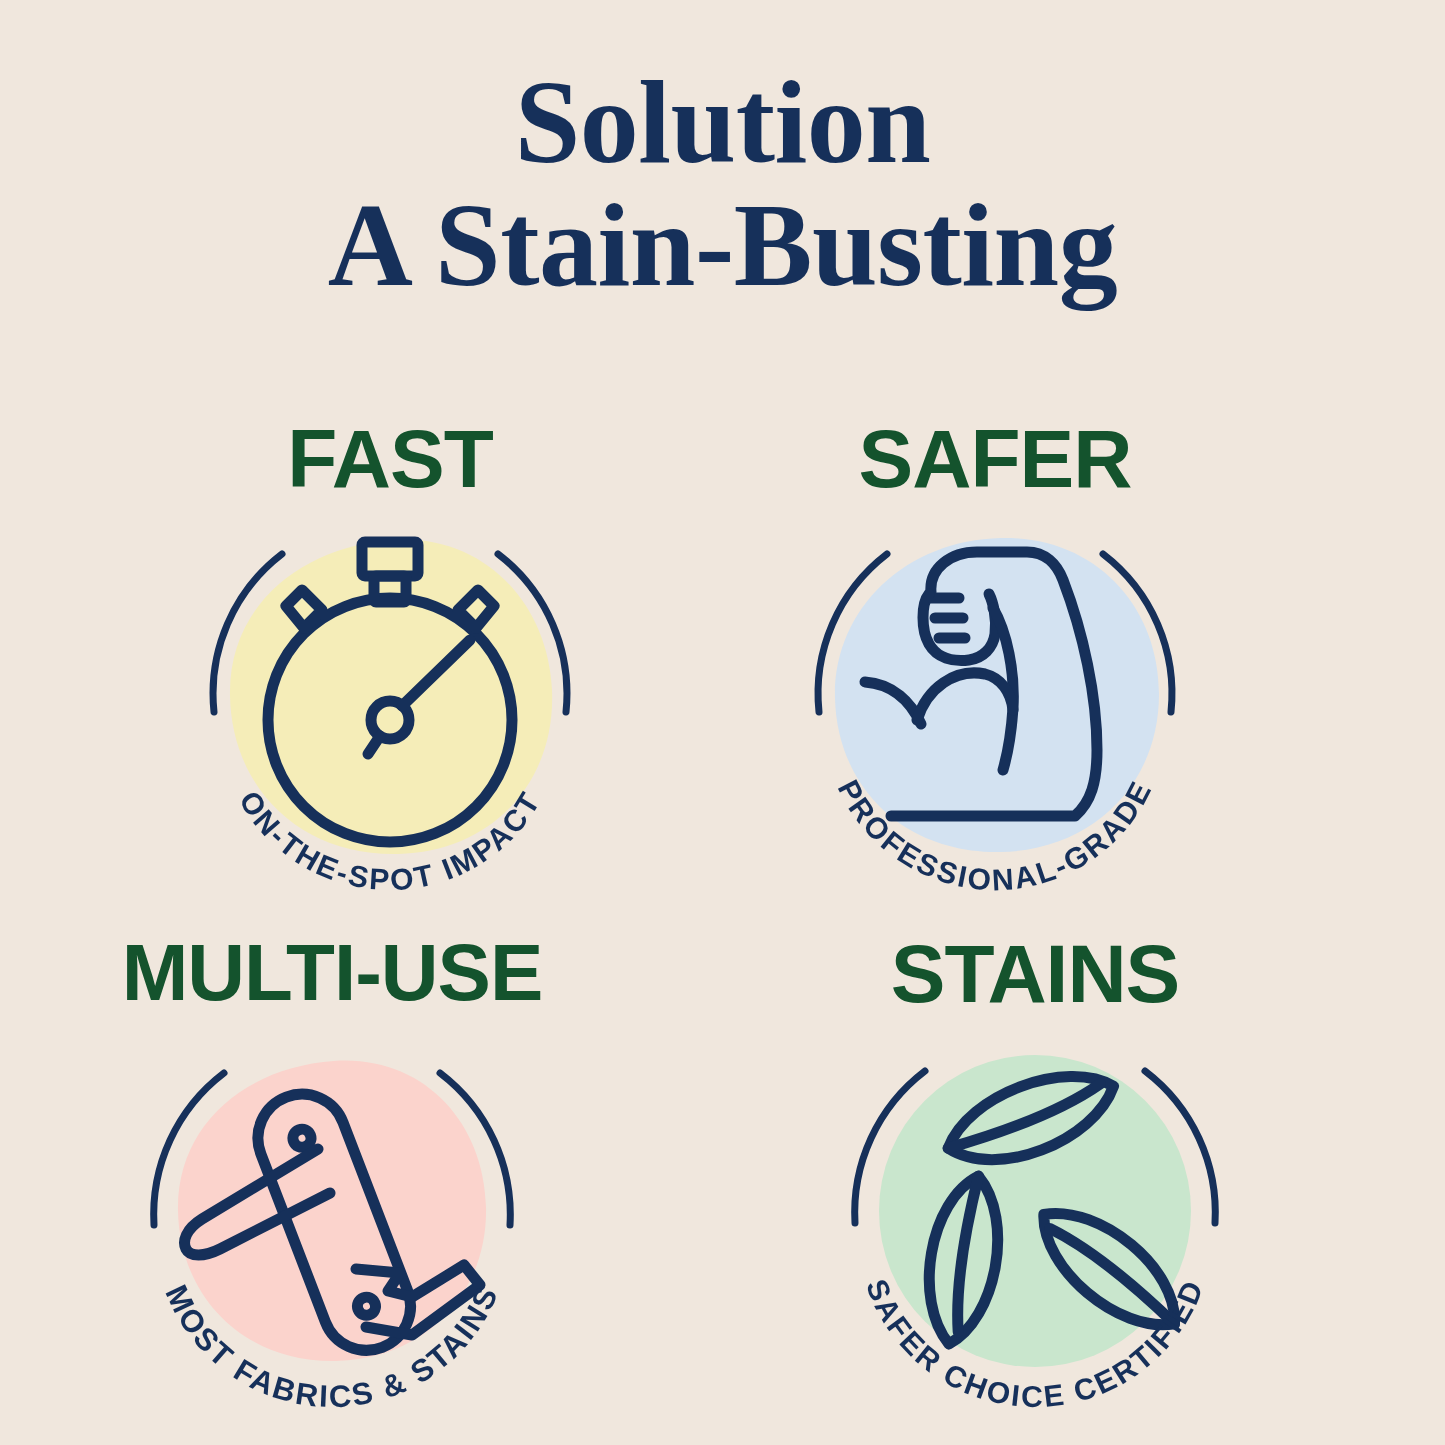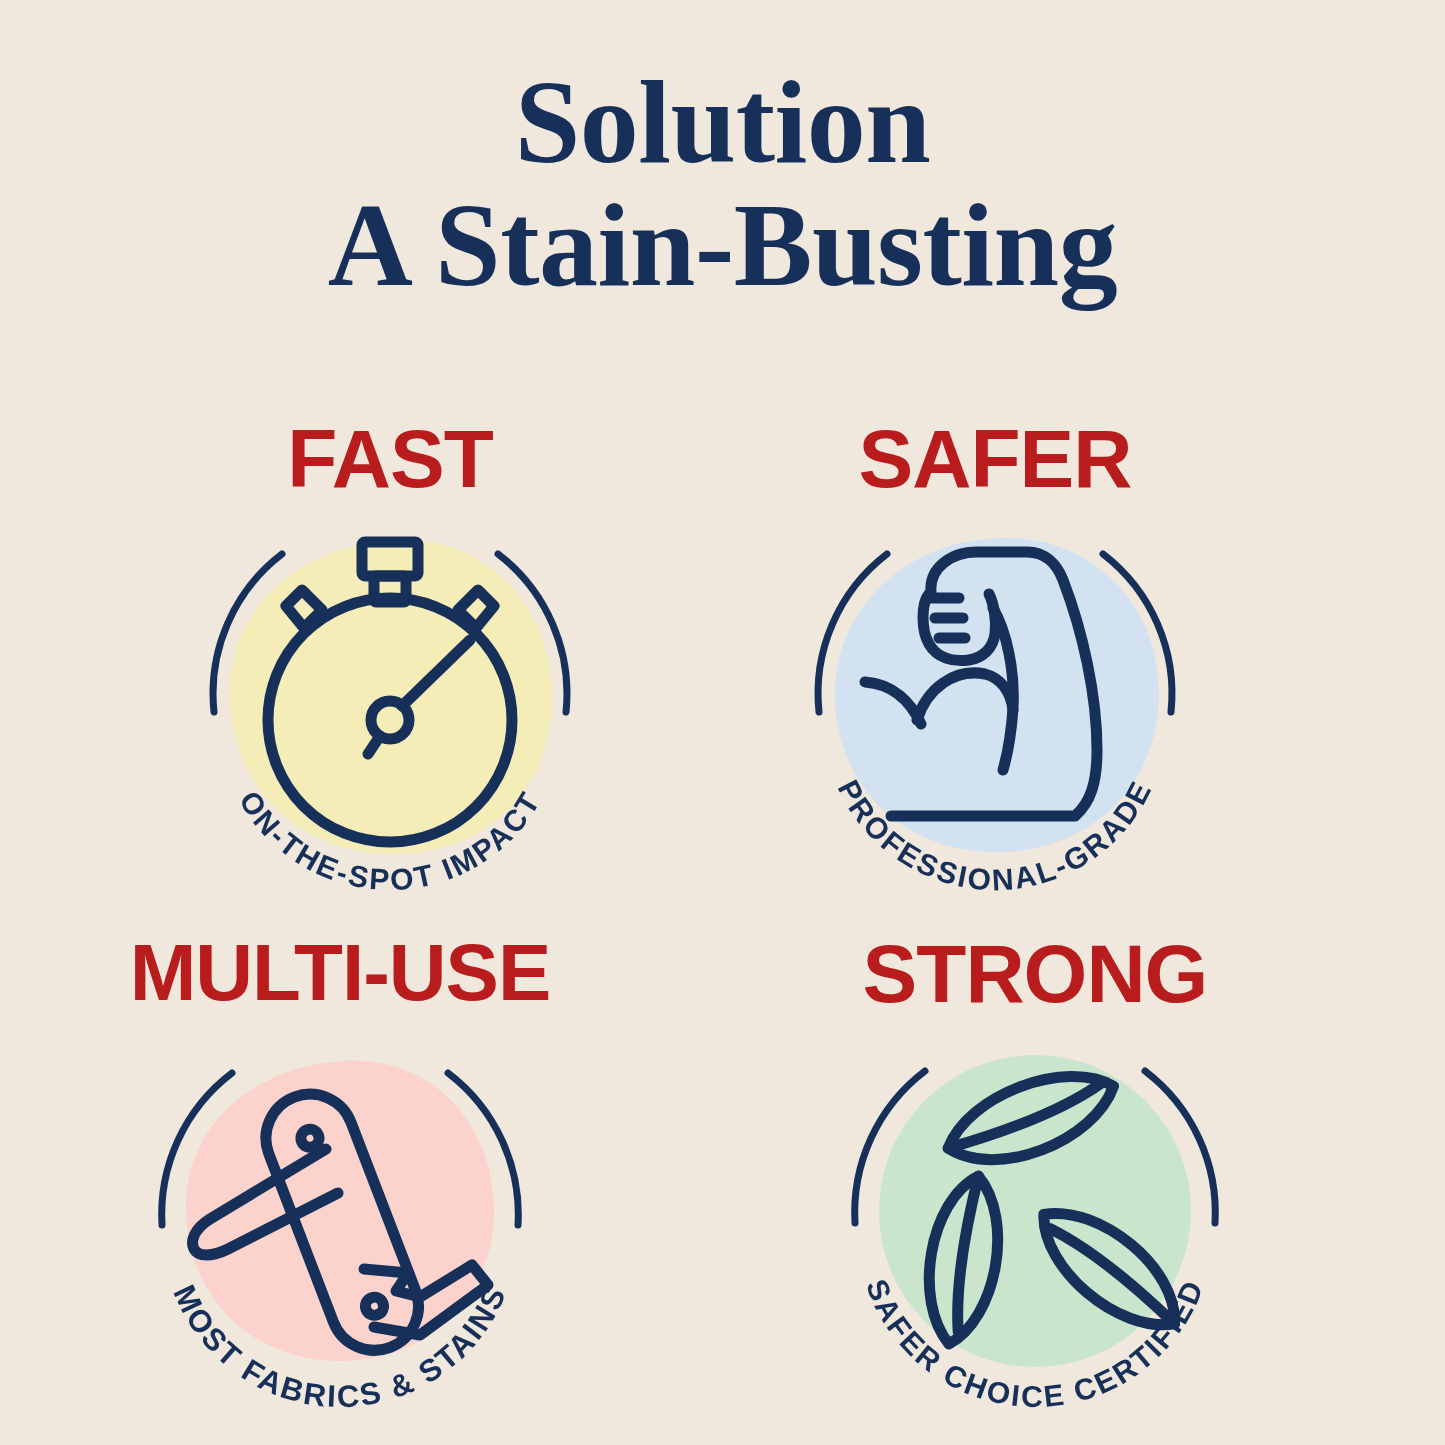--- a/index.html
+++ b/index.html
@@ -46,32 +46,32 @@
     width: 1445px;
     height: 1010px;
   }
   .badge {
     position: absolute;
     width: 560px;
     height: 500px;
   }
   .badge.pos-0 { left: 110px;  top: 0px; }
   .badge.pos-1 { left: 715px;  top: 0px; }
-  .badge.pos-2 { left: 60px;   top: 515px; }
+  .badge.pos-2 { left: 52px;   top: 515px; }
   .badge.pos-3 { left: 755px;  top: 515px; }
 
   .badge-heading {
     position: absolute;
     top: 14px;
     left: 0;
     width: 560px;
     text-align: center;
     font-family: "Liberation Sans", sans-serif;
     font-weight: 700;
-    color: #b91c1c;
+    color: #14532d;
     font-size: 82px;
     letter-spacing: -1px;
     line-height: 1;
     white-space: nowrap;
   }
   .badge.pos-2 .badge-heading { font-size: 80px; }
 
   .badge-emblem {
     position: absolute;
     top: 78px;
@@ -201,21 +201,21 @@
           </g>
 
           <text class="arc-text">
             <textPath href="#arcPathMulti" startOffset="50%" text-anchor="middle">MOST FABRICS &amp; STAINS</textPath>
           </text>
         </svg>
       </div>
     </div>
 
     <div class="badge pos-3">
-      <div class="badge-heading">STRONG</div>
+      <div class="badge-heading">STAINS</div>
       <div class="badge-emblem">
         <svg viewBox="0 0 500 420">
           <defs>
             <path id="arcPathSafer" d="M 72,232 A 178,178 0 0 0 428,232" fill="none"></path>
           </defs>
           <circle cx="250" cy="214" r="156" fill="#C9E6CD"></circle>
           <path d="M 140,74 A 178,178 0 0 0 70,226" fill="none" stroke="#16305A" stroke-width="7" stroke-linecap="round"></path>
           <path d="M 360,74 A 178,178 0 0 1 430,226" fill="none" stroke="#16305A" stroke-width="7" stroke-linecap="round"></path>
 
           <g fill="none" stroke="#16305A" stroke-width="11" stroke-linejoin="round" stroke-linecap="round">

